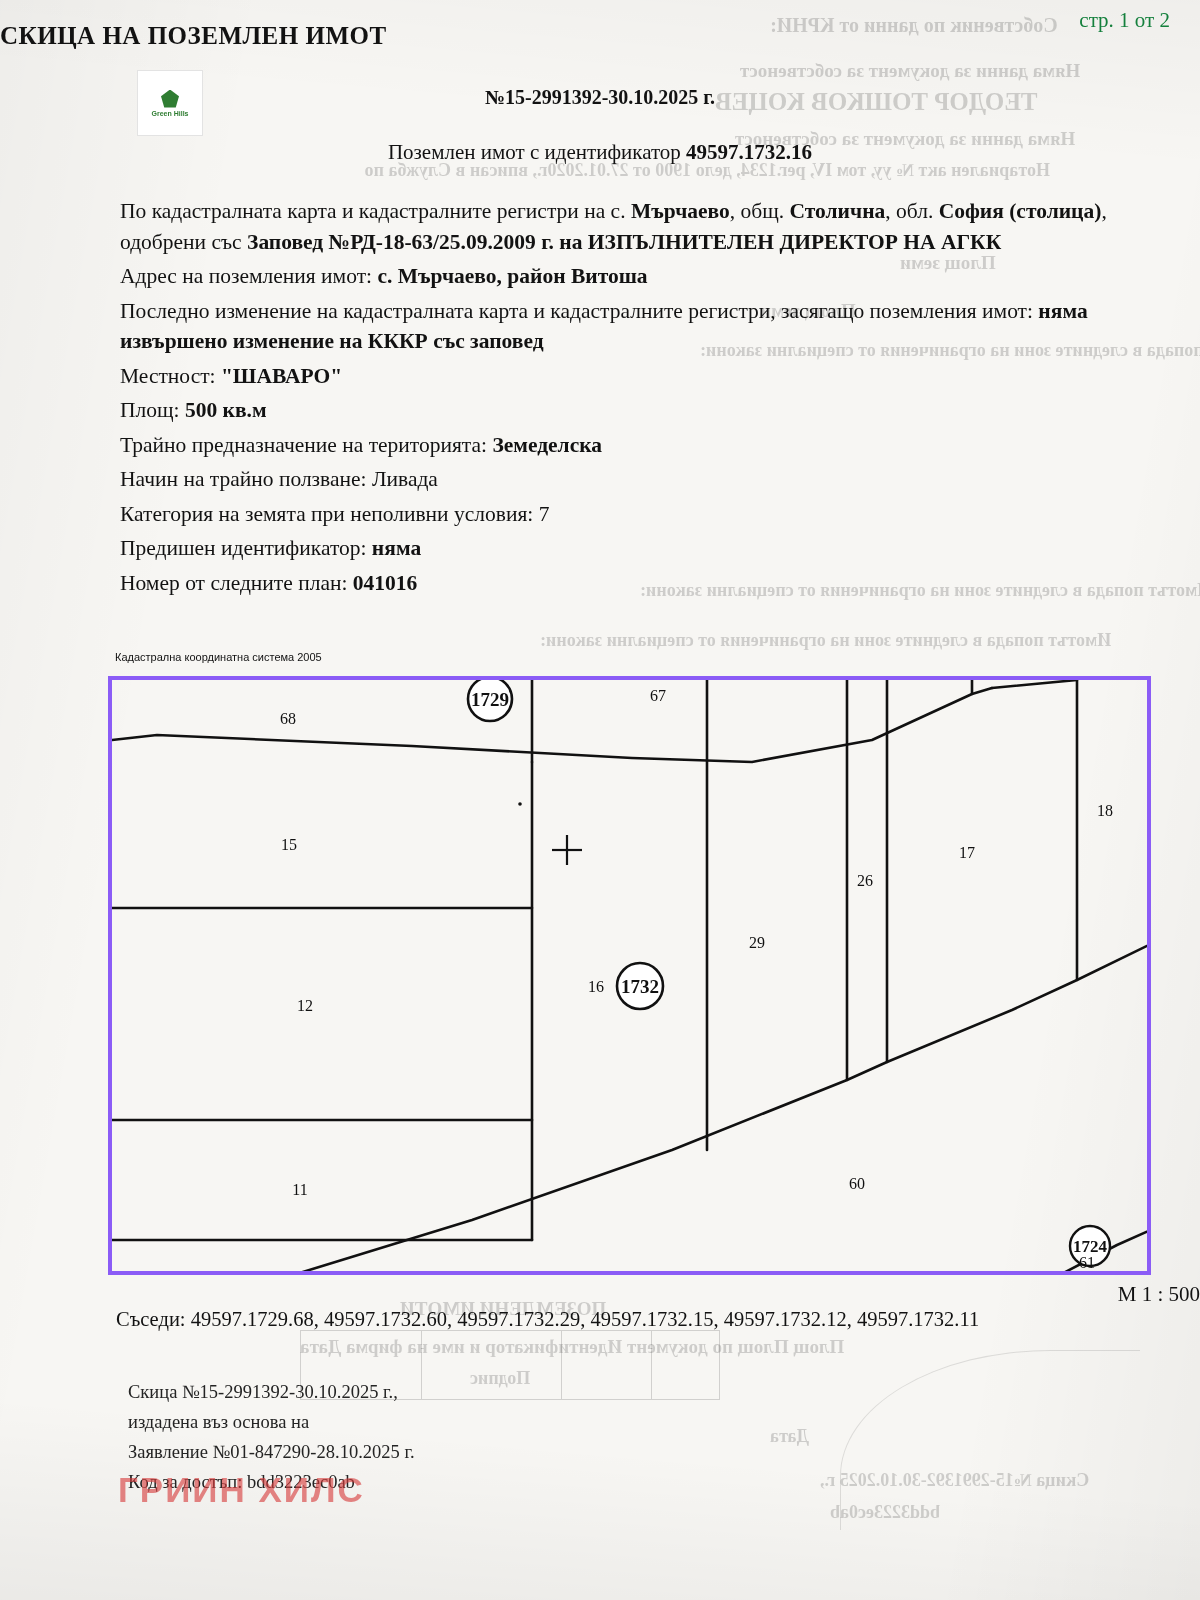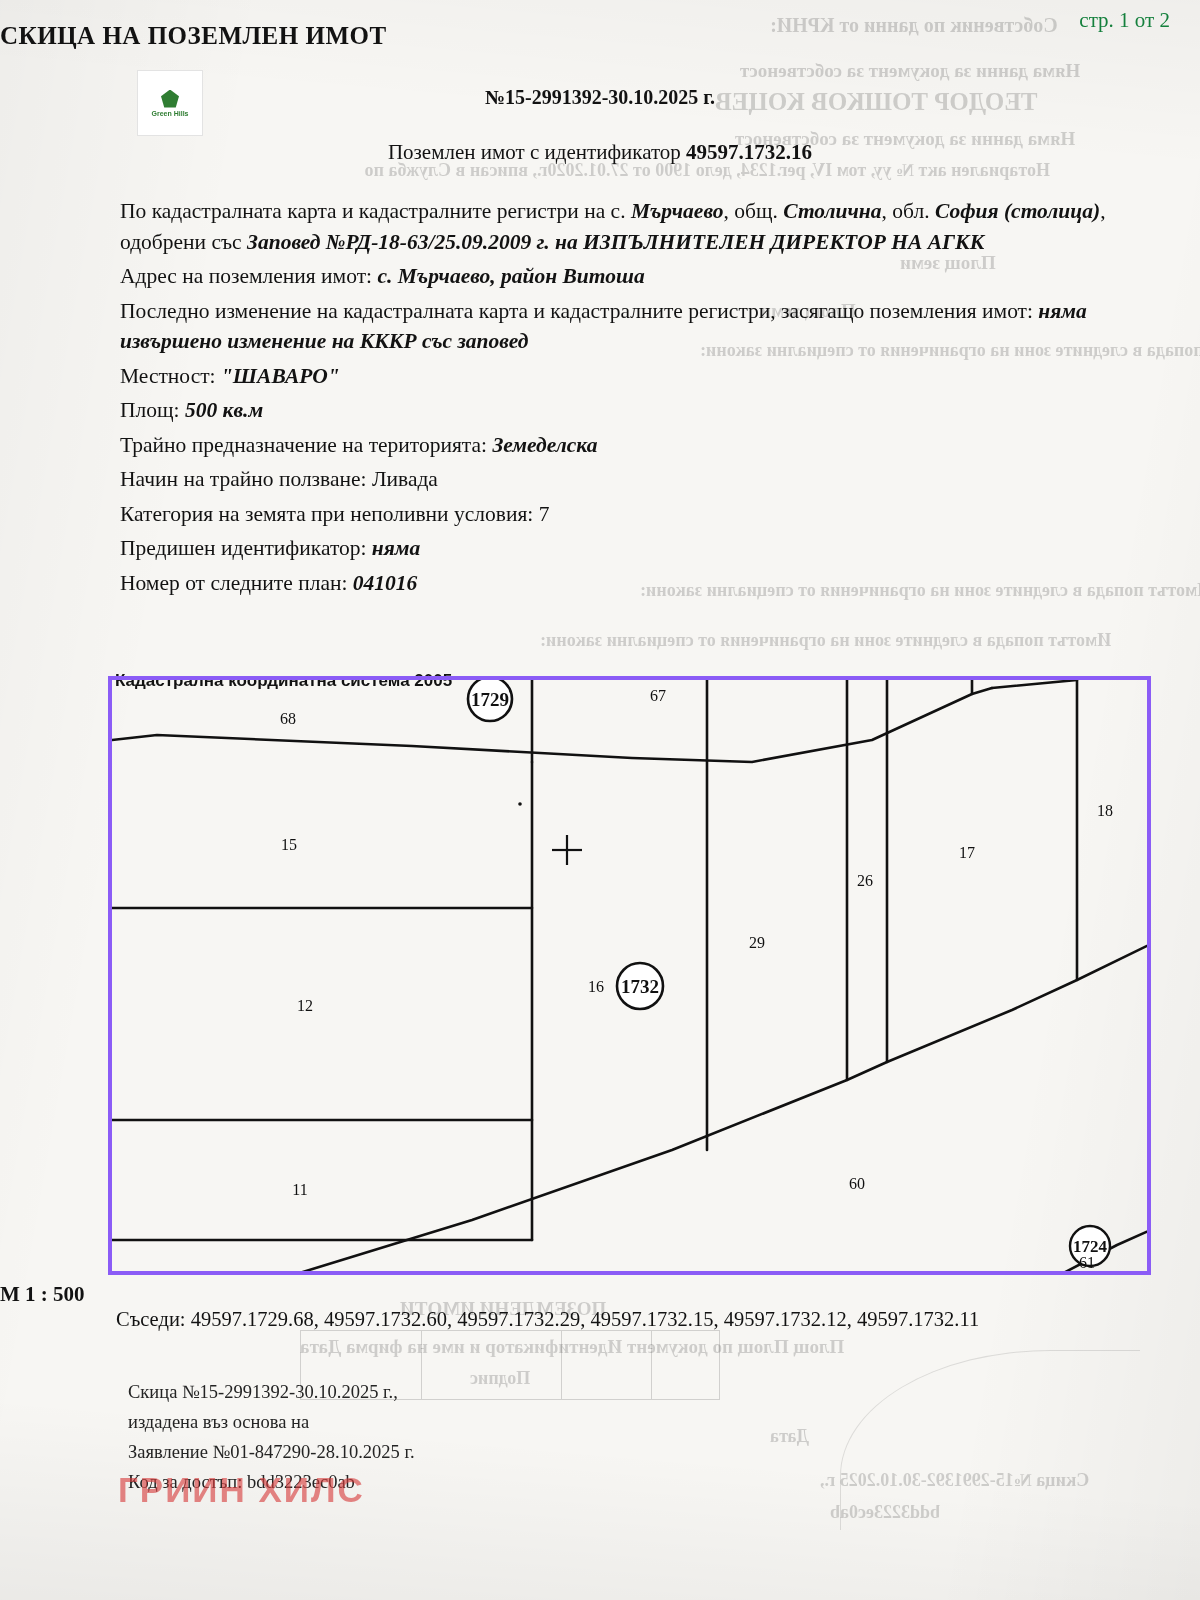--- a/index.html
+++ b/index.html
@@ -75,47 +75,46 @@
   }
   .doc-ident b { font-weight: bold; }
 
   .body-text {
     position: absolute;
     left: 120px; top: 196px; width: 1010px;
     font-size: 21.5px;
     line-height: 1.42;
   }
   .body-text p { margin: 0 0 4px 0; }
-  .body-text b { font-weight: bold; font-style: italic; }
+  .body-text b { font-weight: bold; }
 
   .ccs-line {
     position: absolute;
     left: 115px; top: 651px;
-    font-size: 17px;
-    font-weight: bold;
+    font-size: 11px;
+    font-weight: normal;
     font-family: "Liberation Sans", sans-serif;
-    margin-top: 20px;
   }
 
   
   .map-frame {
     position: absolute;
     left: 108px; top: 676px;
     width: 1043px; height: 599px;
     border: 4px solid #8b5cf6;
     background: transparent;
     overflow: hidden;
   }
   .map-frame svg { display: block; }
 
   .scale-line {
     position: absolute;
     top: 1282px; left: 0; width: 100%;
-    text-align: left;
-    font-size: 21px; font-weight: bold;
+    text-align: right;
+    font-size: 21px; font-weight: normal;
   }
 
   .neighbors {
     position: absolute;
     left: 116px; top: 1306px; width: 1010px;
     font-size: 20.5px; line-height: 1.32;
   }
 
   .footer {
     position: absolute;

